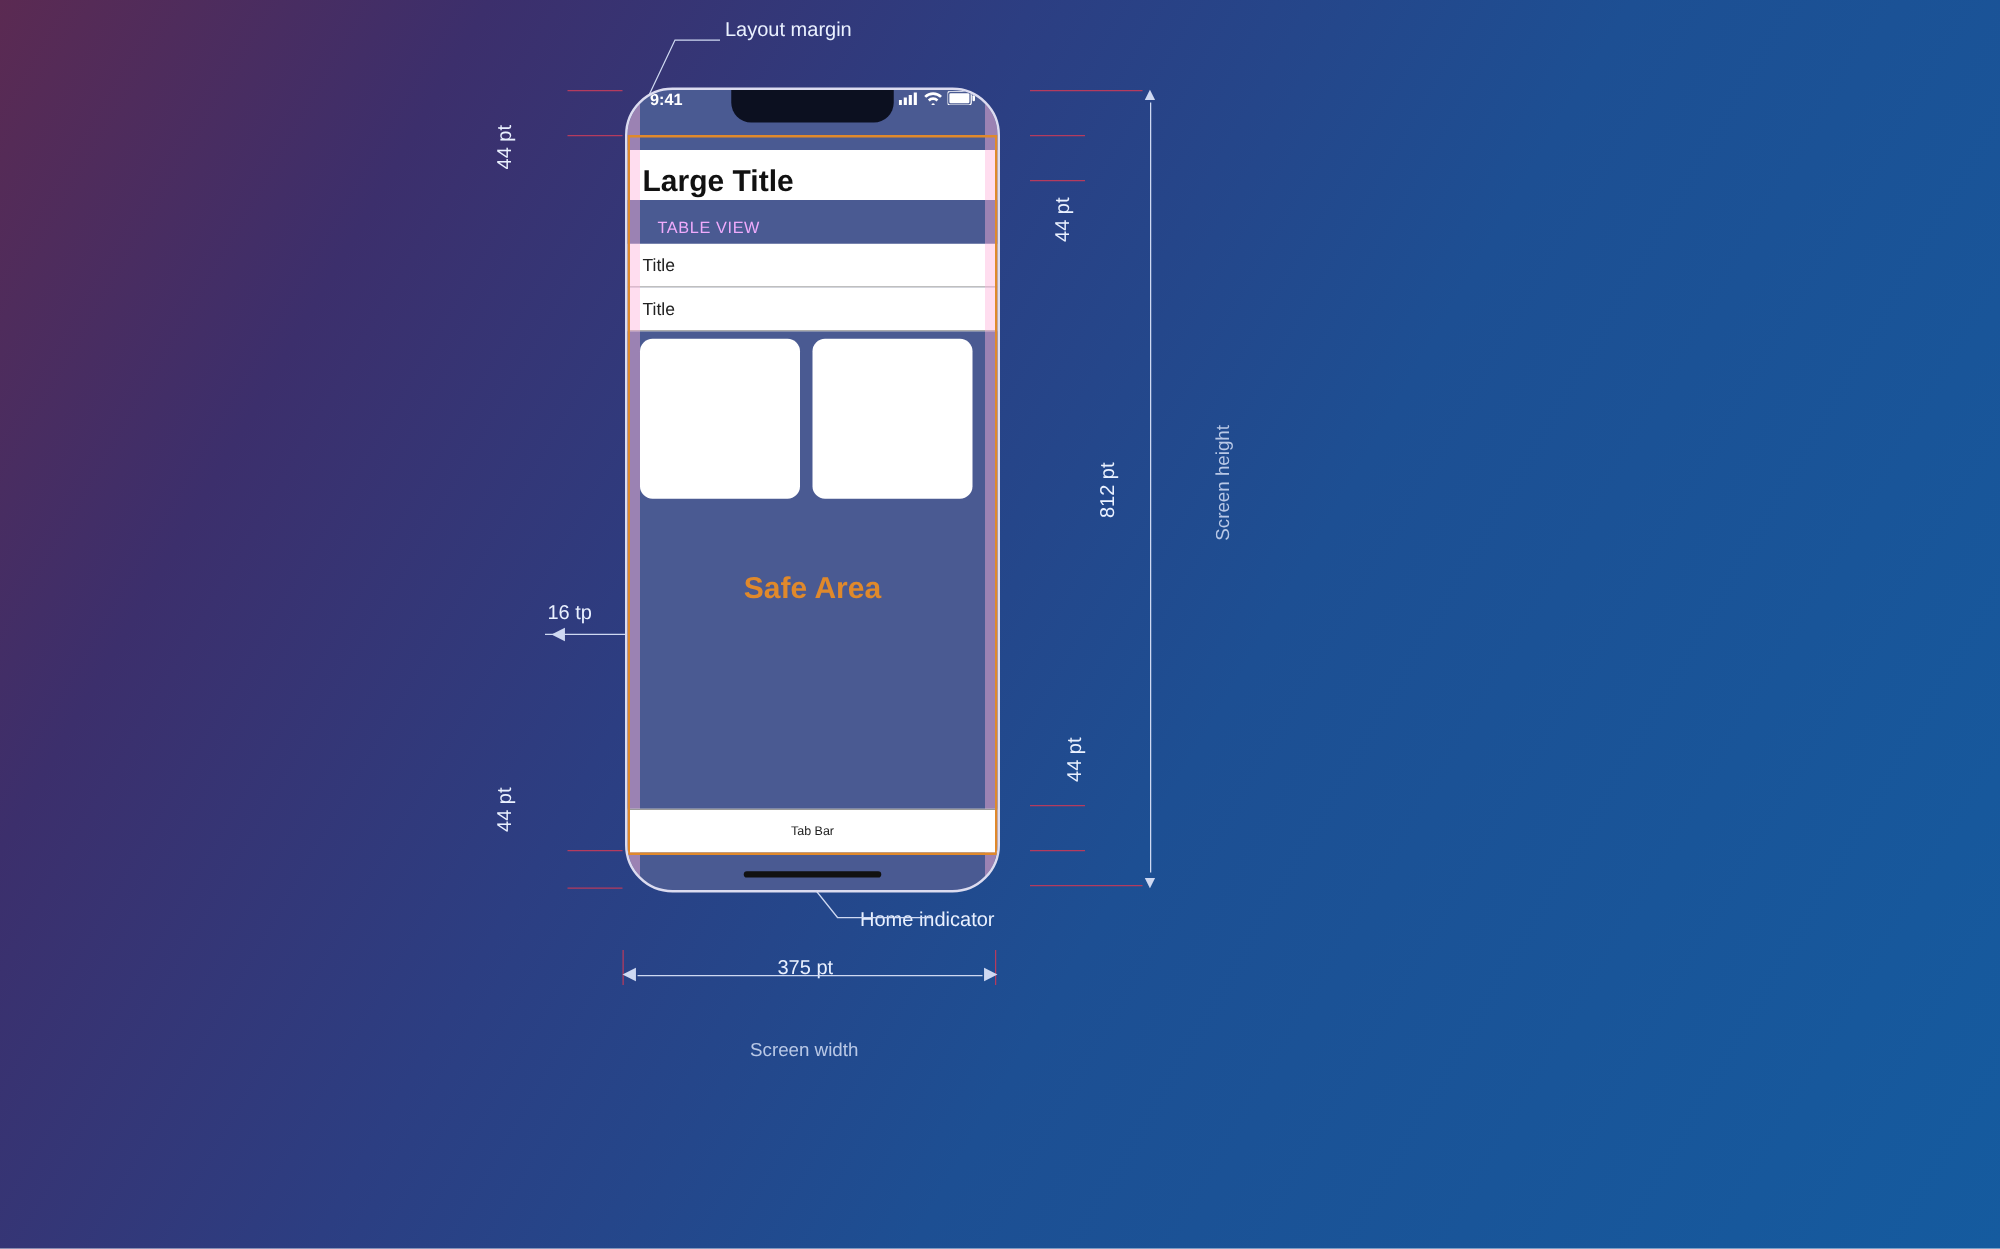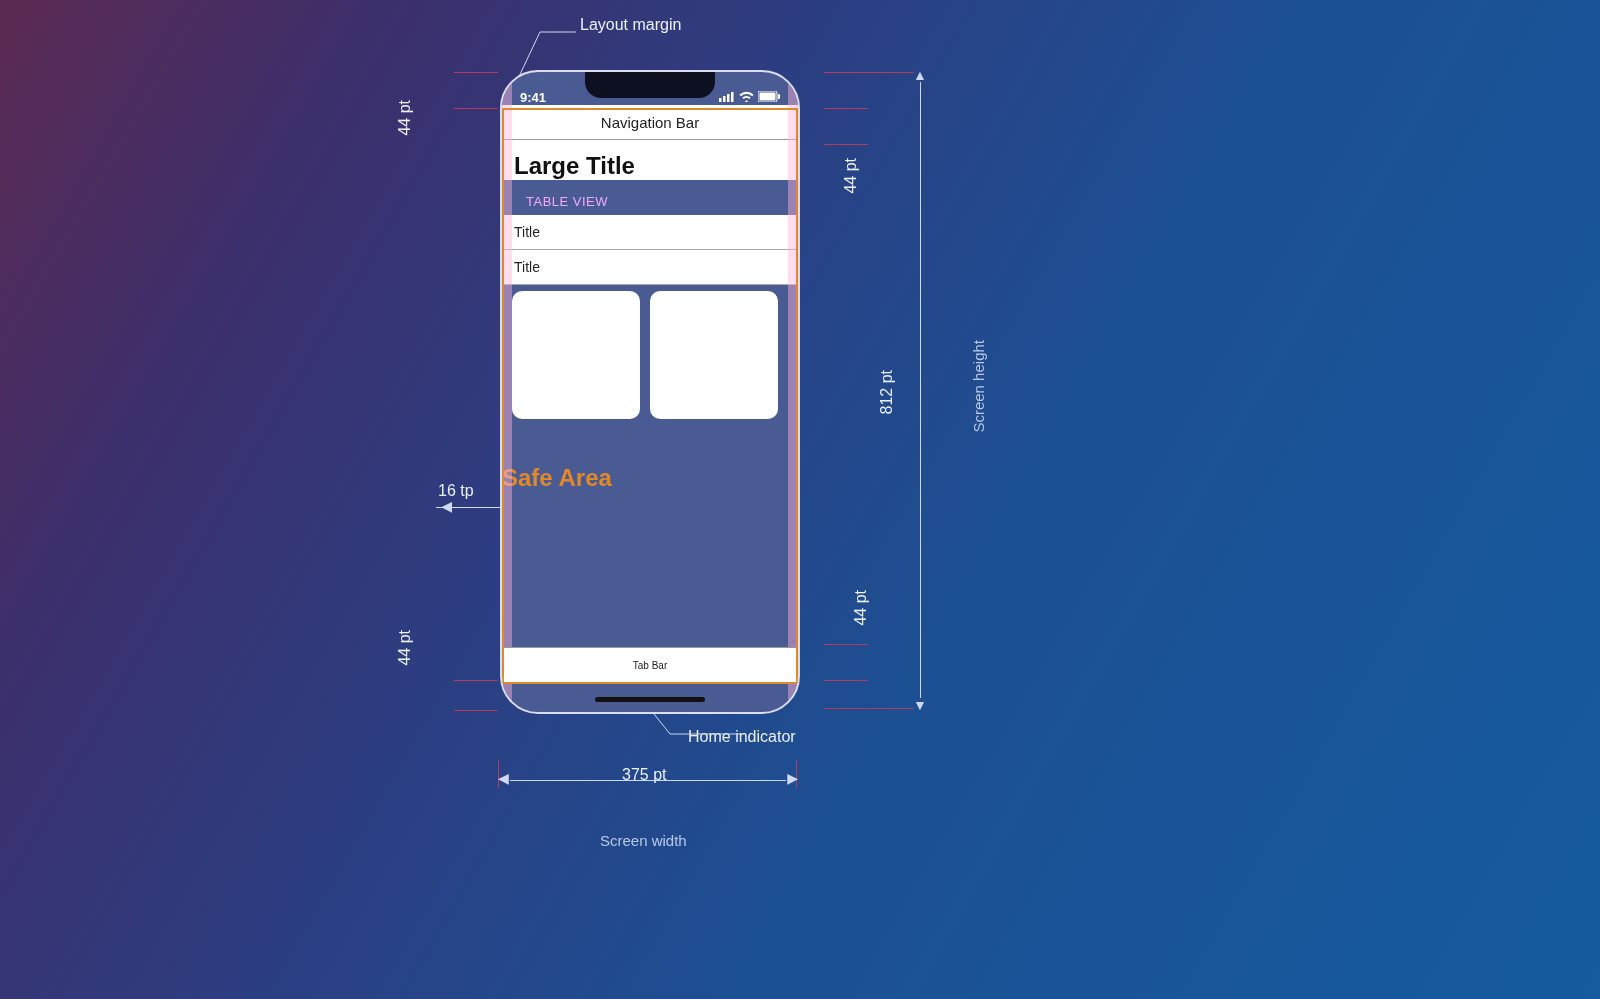--- a/index.html
+++ b/index.html
@@ -5,35 +5,35 @@
   html,body{margin:0;padding:0;width:1600px;height:999px;overflow:hidden;font-family:-apple-system,BlinkMacSystemFont,"Segoe UI",Helvetica,Arial,sans-serif}
   .stage{position:relative;width:1600px;height:999px;background:linear-gradient(120deg,#5b2a52 0%,#3c2f6c 18%,#2c3e82 38%,#1d4f93 60%,#155b9f 100%)}
 
   
   .phone{position:absolute;left:500px;top:70px;width:296px;height:640px;border-radius:38px;border:2px solid #dcdcf0;background:#4a5a92;overflow:hidden}
   .safe-border{position:absolute;left:0;top:36px;width:292px;height:572px;border:2px solid #e0892b;pointer-events:none}
   .margin-stripe{position:absolute;top:0;bottom:0;width:10px;background:rgba(255,180,220,.45)}
   .margin-stripe.l{left:0}
   .margin-stripe.r{right:0}
 
-  .statusbar{height:33px;display:flex;align-items:flex-end;justify-content:space-between;padding:0 18px;color:#fff;font-size:13px;font-weight:600}
+  .statusbar{height:48px;display:flex;align-items:flex-start;justify-content:space-between;padding:0 18px;color:#fff;font-size:13px;font-weight:600}
   .status-icons{display:flex;gap:4px;align-items:center}
   .notch{position:absolute;left:50%;top:-2px;transform:translateX(-50%);width:130px;height:28px;background:#0c1020;border-radius:0 0 16px 16px}
 
   .navbar{height:34px;background:#fff;display:flex;align-items:center;justify-content:center;font-size:15px;color:#222;border-bottom:1px solid #999}
   .large-title{height:40px;background:#fff;display:flex;align-items:flex-end;padding-left:12px;font-size:24px;font-weight:700;color:#111}
 
   .section-head{color:#f0abfc;font-size:13px;letter-spacing:.5px;padding:14px 24px 6px}
   .row{height:34px;background:#fff;display:flex;align-items:center;padding-left:12px;font-size:14px;color:#222;border-bottom:1px solid #aaa}
   .row:last-of-type{border-bottom:none}
 
   .coll{padding:6px 10px;display:flex;gap:10px}
   .card{width:128px;height:128px;background:#fff;border-radius:10px}
 
-  .safe-text{margin-top:37px;text-align:left;color:#e0892b;font-weight:600;line-height:1.35}
+  .safe-text{margin-top:50px;text-align:center;color:#e0892b;font-weight:600;line-height:1.35}
   .safe-text .l1{font-size:24px}
   .safe-text .l2{font-size:26px}
 
   .tabbar{position:absolute;left:0;right:0;bottom:30px;height:34px;background:#fff;display:flex;align-items:center;justify-content:center;font-size:10px;color:#222;border-top:1px solid #999}
   .home-ind{position:absolute;left:50%;bottom:10px;transform:translateX(-50%);width:110px;height:5px;background:#111;border-radius:3px}
 
   
   .lbl{position:absolute;color:#eaf1ff;font-size:16px;white-space:nowrap}
   .lbl.caption{color:#b9c8e6;font-size:15px}
   .vtxt{writing-mode:vertical-rl;transform:rotate(180deg)}
@@ -153,23 +153,20 @@
         <span class="batt-icon">
           <svg width="22" height="11" viewBox="0 0 22 11">
               <rect x="0" y="0" width="19" height="11" rx="2" fill="none" stroke="#fff" stroke-width="1"></rect>
               <rect x="1.5" y="1.5" width="16" height="8" rx="1" fill="#fff"></rect>
               <rect x="20" y="3" width="2" height="5" rx="1" fill="#fff"></rect>
             </svg>
         </span>
       </span>
     </div>
 
-    <div class="navbar">
-      <span>Navigation Bar</span>
-    </div>
     <div class="large-title">
       <span>Large Title</span>
     </div>
 
     <div class="section-head">TABLE VIEW</div>
     <div class="row">
         <span>Title</span>
       </div>
     <div class="row">
         <span>Title</span>

